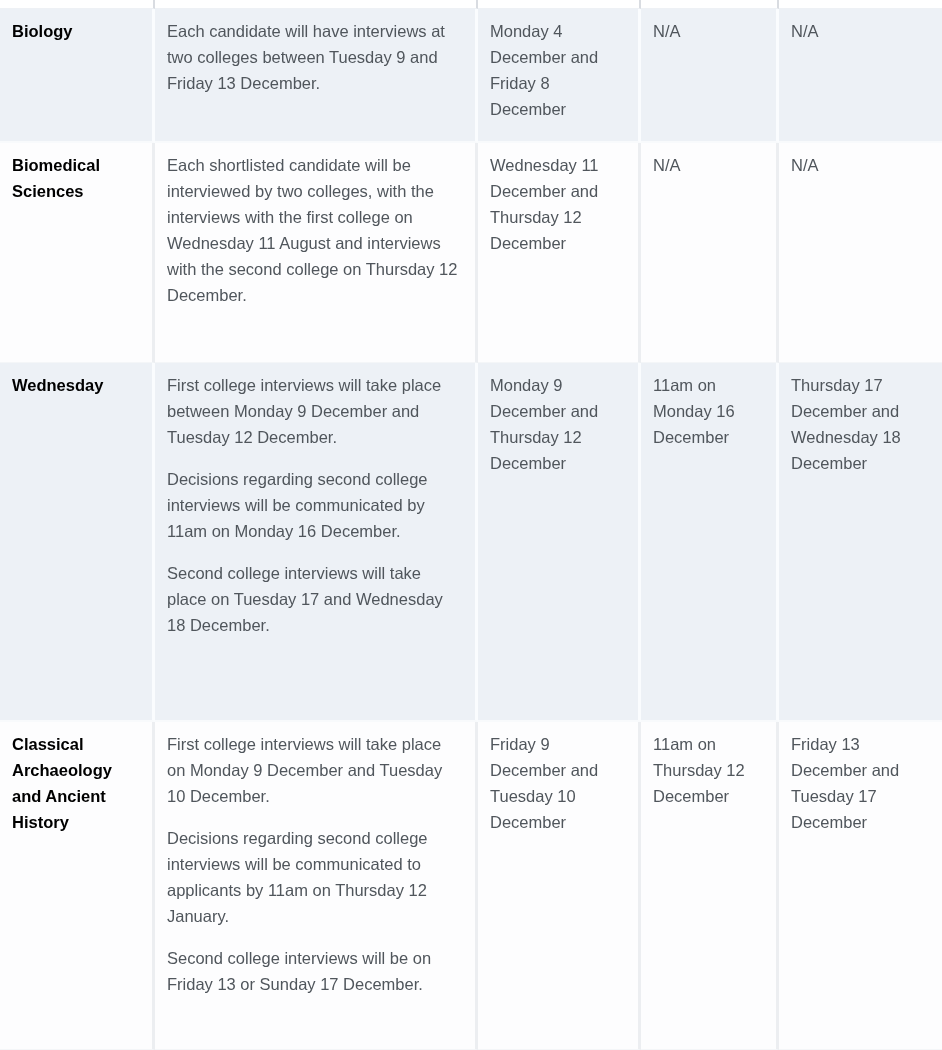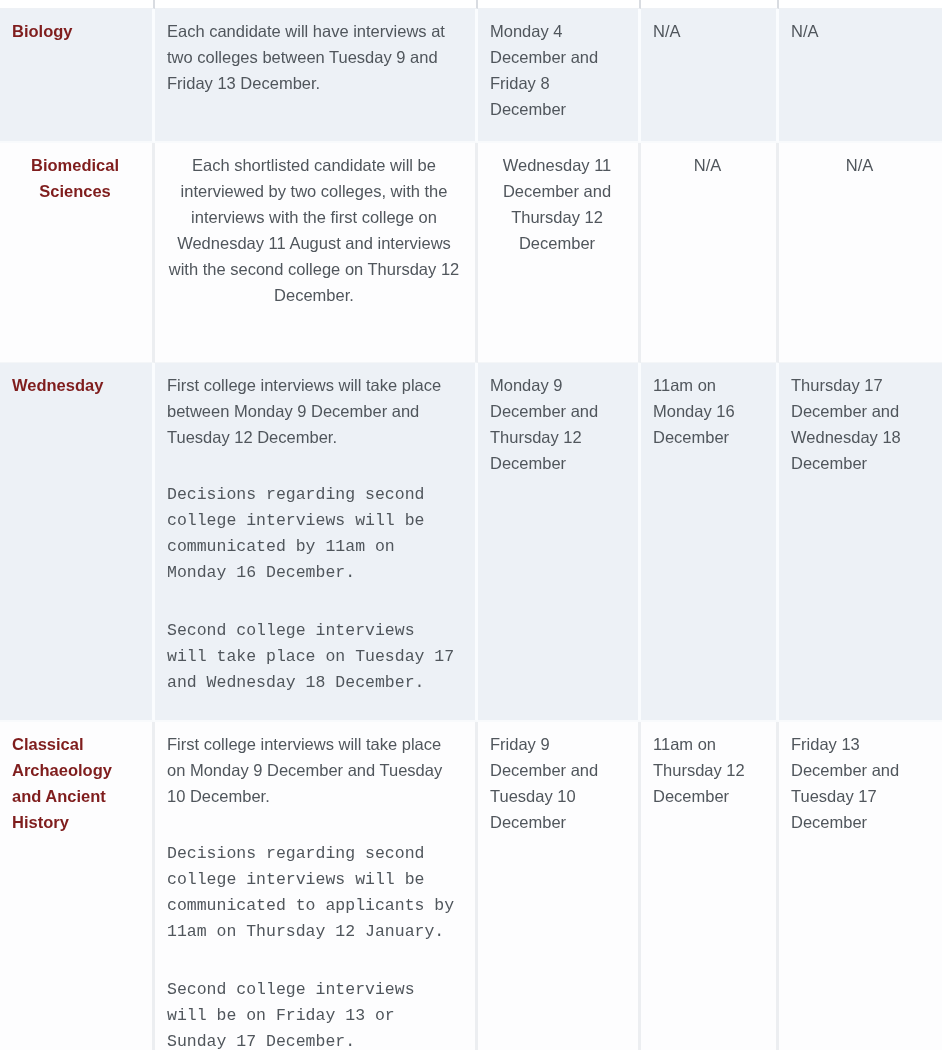--- a/index.html
+++ b/index.html
@@ -43,29 +43,29 @@
   tr.sliver td {
     background: #ffffff;
     padding: 0;
     height: 9px;
     border-right: 2px solid #d9dce1;
     border-bottom: 1px solid #eef1f5;
   }
   tr.sliver td:last-child { border-right: none; }
 
   tr.r0 td { height: 134px; }
-  tr.r1 td { height: 220px; text-align: center; }
+  tr.r1 td { height: 220px; }
   tr.r2 td { height: 359px; }
   tr.r3 td { height: 328px; }
 
   p { margin: 0; }
-  p + p { margin-top: 32px; font-family: Liberation Mono, monospace; }
+  p + p { margin-top: 16px; }
   p.subject {
     font-weight: bold;
-    color: #7f1d1d;
+    color: #000000;
     line-height: 26px;
   }
 </style>
 </head>
 <body>
 
 <table class="timetable">
   <colgroup>
     <col style="width:155px">
     <col style="width:323px">

